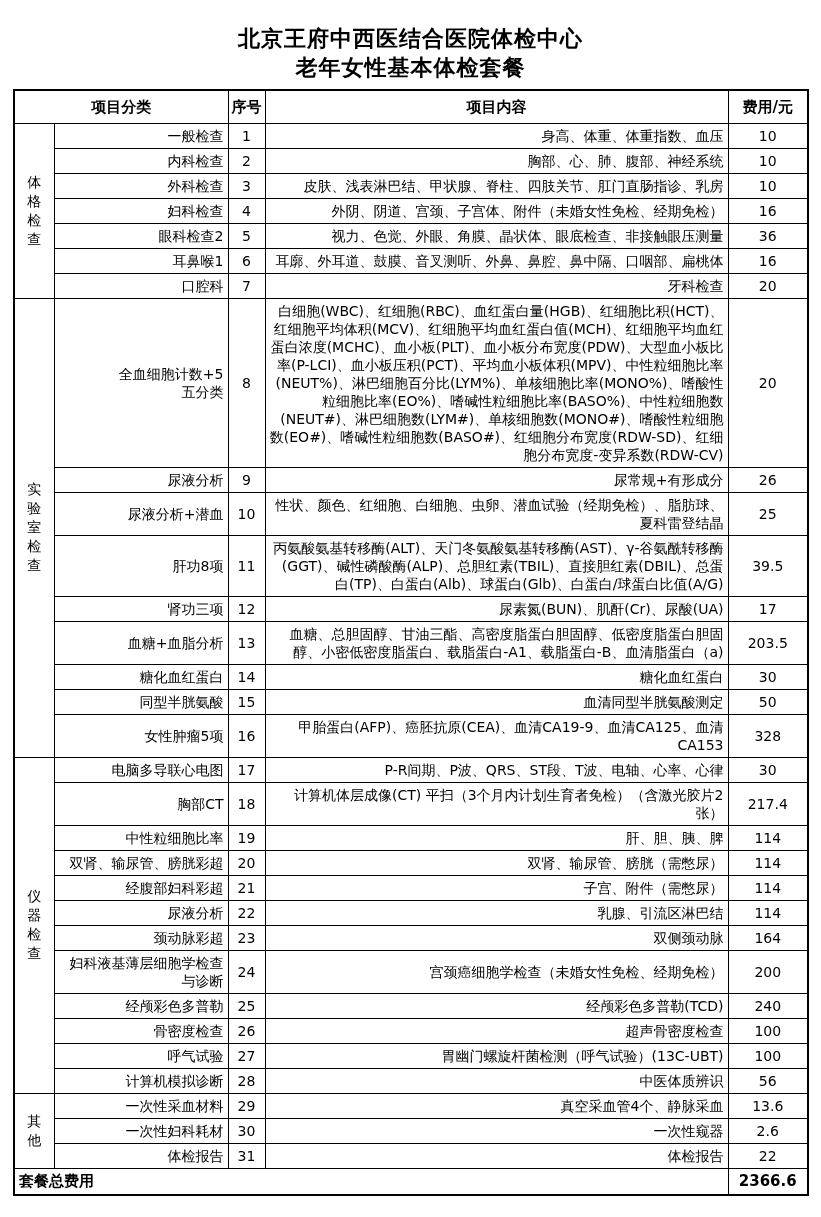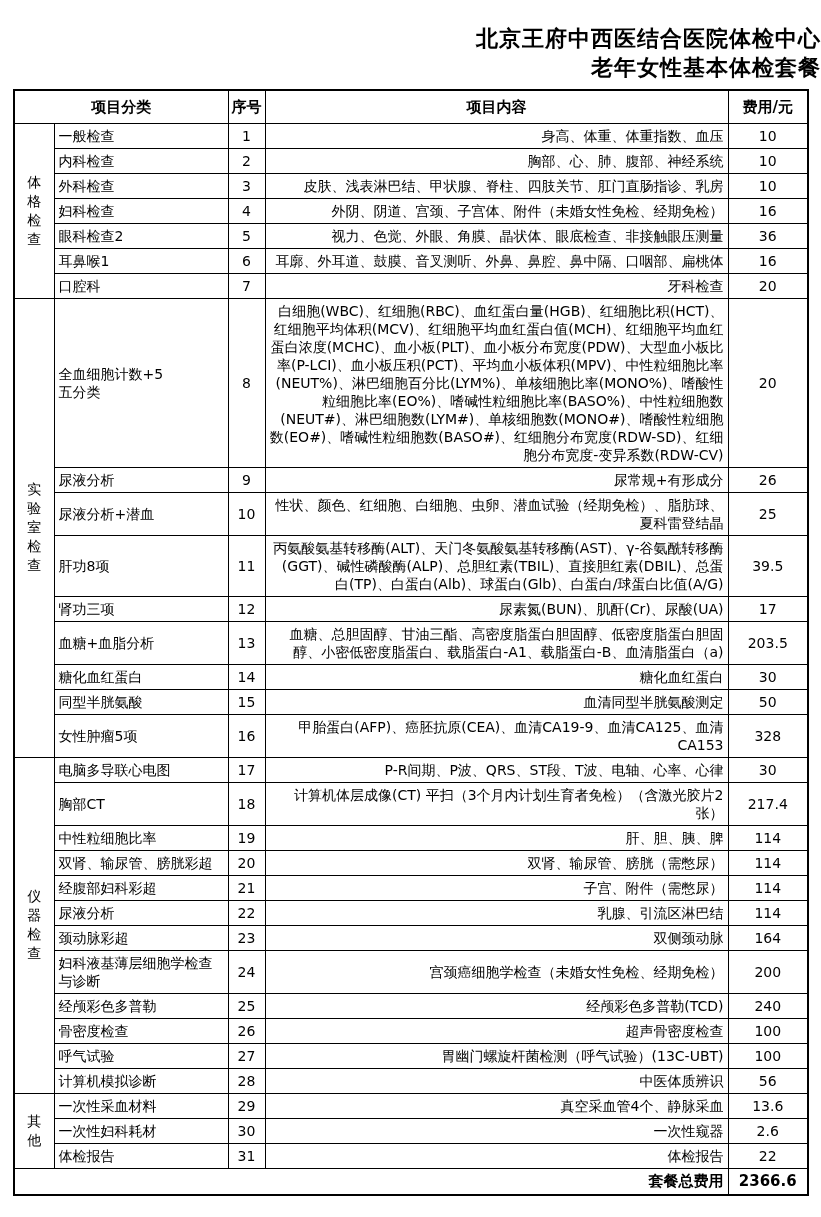--- a/index.html
+++ b/index.html
@@ -11,21 +11,21 @@
   }
   .page {
     position: relative;
     width: 821px;
     height: 1217px;
     background: #ffffff;
     overflow: hidden;
   }
   .titles {
     padding-top: 24px;
-    text-align: right;
+    text-align: center;
   }
   .title-line {
     font-size: 22px;
     font-weight: bold;
     line-height: 29px;
     letter-spacing: 1px;
   }
   table.pkg {
     border-collapse: collapse;
     table-layout: fixed;
@@ -51,42 +51,42 @@
     text-align: center;
     vertical-align: middle;
     font-size: 15px;
     padding: 2px 0;
   }
   td.group-cell .vchar {
     display: block;
     line-height: 19px;
   }
   td.cat {
-    text-align: left;
+    text-align: right;
     white-space: pre-line;
     height: 24px;
     vertical-align: middle;
   }
   td.no {
     text-align: center;
     vertical-align: middle;
   }
   td.content {
     text-align: right;
     vertical-align: middle;
     padding: 2px 5px;
   }
   td.fee {
     text-align: center;
     vertical-align: middle;
   }
   tfoot td.total-label {
     font-weight: bold;
     font-size: 15px;
-    text-align: right;
+    text-align: left;
     height: 27px;
     vertical-align: middle;
   }
   tfoot td.total-value {
     font-weight: bold;
     font-size: 15px;
     text-align: center;
     vertical-align: middle;
     border-radius: 10px;
   }

